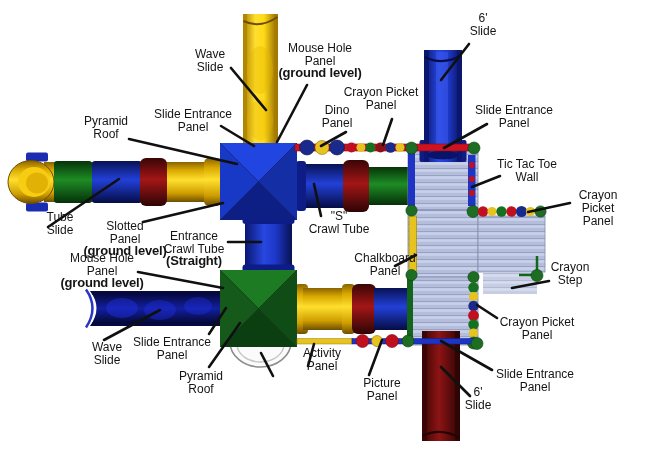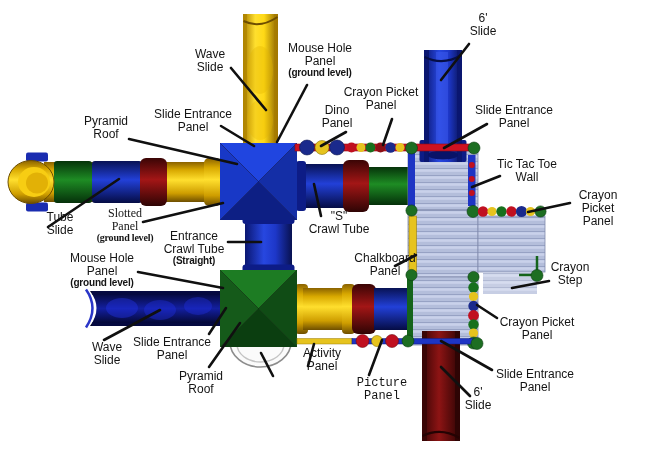--- a/index.html
+++ b/index.html
@@ -1,21 +1,21 @@
 <!DOCTYPE html>
 <html><head>
 <meta charset="utf-8">
 <style>
   html,body{margin:0;padding:0;background:#fff;}
   .stage{position:relative;width:647px;height:468px;background:#ffffff;overflow:hidden;
          font-family:"Liberation Sans",sans-serif;}
   .stage svg{position:absolute;left:0;top:0;}
   .lbl{position:absolute;transform:translateX(-50%);text-align:center;
        font-size:12px;line-height:13px;color:#141414;white-space:pre-line;z-index:5;}
-  .lbl .sub{display:block;font-size:10px;line-height:9px;font-weight:bold;letter-spacing:-0.2px;}
+  .lbl .sub{display:block;font-size:13px;line-height:9px;font-weight:bold;letter-spacing:-0.2px;}
 </style>
 </head>
 <body>
 
 <div class="stage">
 
 <svg width="647" height="468" viewBox="0 0 647 468">
   <defs>
     <linearGradient id="yv" x1="0" y1="0" x2="0" y2="1">
       <stop offset="0" stop-color="#8a6200"></stop>
@@ -283,39 +283,39 @@
   <div class="lbl" style="left:337px;top:104px;"><span>Dino
 Panel</span></div>
   <div class="lbl" style="left:193px;top:108px;"><span>Slide Entrance
 Panel</span></div>
   <div class="lbl" style="left:514px;top:104px;"><span>Slide Entrance
 Panel</span></div>
   <div class="lbl" style="left:106px;top:115px;"><span>Pyramid
 Roof</span></div>
   <div class="lbl" style="left:28px;top:211px;margin-left:32px;"><span>Tube
 Slide</span></div>
-  <div class="lbl" style="left:125px;top:207px;font-family:Liberation Serif, serif;"><span>Slotted
+  <div class="lbl" style="left:125px;top:220px;"><span>Slotted
 Panel</span><span class="sub">(ground level)</span></div>
   <div class="lbl" style="left:194px;top:230px;"><span>Entrance
 Crawl Tube</span><span class="sub">(Straight)</span></div>
   <div class="lbl" style="left:339px;top:210px;"><span>"S"
 Crawl Tube</span></div>
   <div class="lbl" style="left:372px;top:252px;margin-left:13px;"><span>Chalkboard
 Panel</span></div>
   <div class="lbl" style="left:102px;top:252px;"><span>Mouse Hole
 Panel</span><span class="sub">(ground level)</span></div>
   <div class="lbl" style="left:107px;top:341px;"><span>Wave
 Slide</span></div>
   <div class="lbl" style="left:172px;top:336px;"><span>Slide Entrance
 Panel</span></div>
   <div class="lbl" style="left:201px;top:370px;"><span>Pyramid
 Roof</span></div>
   <div class="lbl" style="left:322px;top:347px;"><span>Activity
 Panel</span></div>
-  <div class="lbl" style="left:382px;top:377px;font-family:Liberation Mono, monospace;"><span>Picture
+  <div class="lbl" style="left:382px;top:377px;"><span>Picture
 Panel</span></div>
   <div class="lbl" style="left:478px;top:386px;"><span>6'
 Slide</span></div>
   <div class="lbl" style="left:535px;top:368px;"><span>Slide Entrance
 Panel</span></div>
   <div class="lbl" style="left:537px;top:316px;"><span>Crayon Picket
 Panel</span></div>
   <div class="lbl" style="left:570px;top:261px;"><span>Crayon
 Step</span></div>
   <div class="lbl" style="left:527px;top:158px;"><span>Tic Tac Toe

